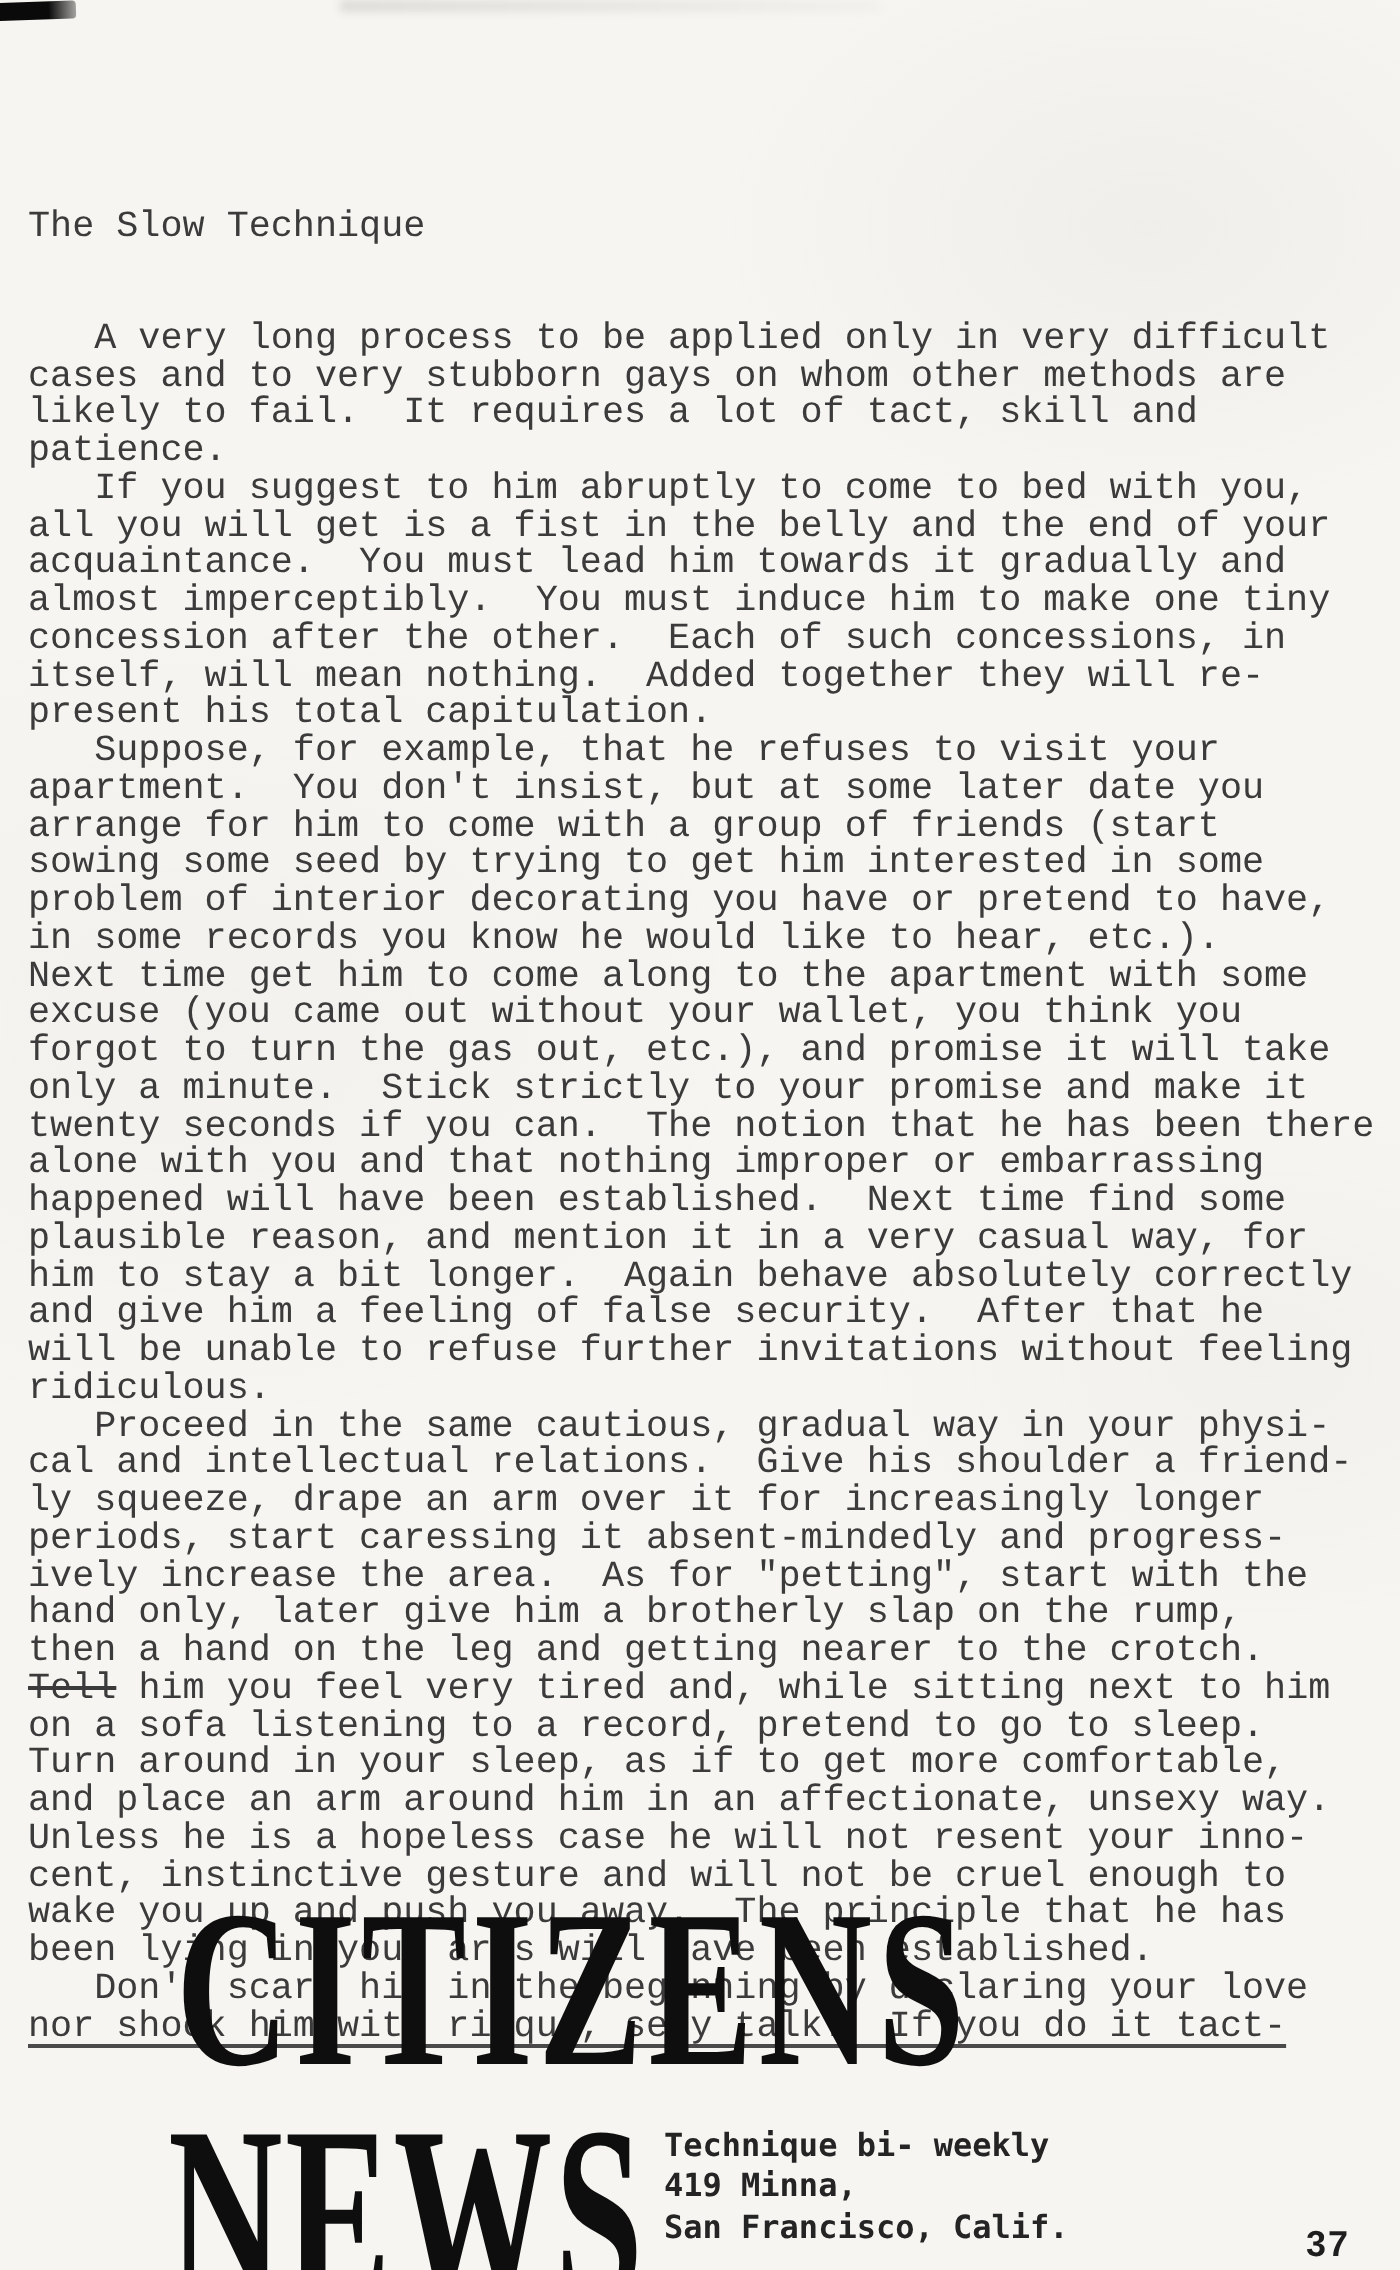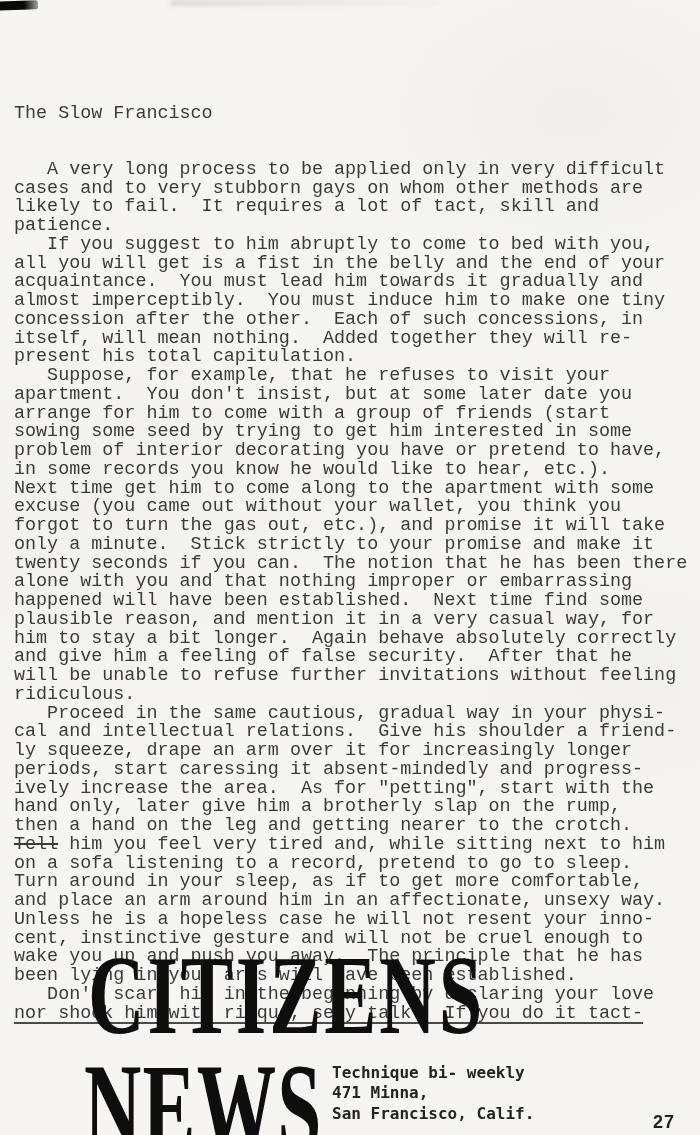--- a/index.html
+++ b/index.html
@@ -88,25 +88,25 @@
 </style>
 </head>
 <body>
 
 <div class="page">
 
   <div class="corner-mark"></div>
   <div class="top-smudge"></div>
 
   <div class="body-text">
-    <div class="tline">The Slow Francisco</div>
+    <div class="tline">The Slow Technique</div>
     <div><div class="tline">   A very long process to be applied only in very difficult</div><div class="tline">cases and to very stubborn gays on whom other methods are</div><div class="tline">likely to fail.  It requires a lot of tact, skill and</div><div class="tline">patience.</div><div class="tline">   If you suggest to him abruptly to come to bed with you,</div><div class="tline">all you will get is a fist in the belly and the end of your</div><div class="tline">acquaintance.  You must lead him towards it gradually and</div><div class="tline">almost imperceptibly.  You must induce him to make one tiny</div><div class="tline">concession after the other.  Each of such concessions, in</div><div class="tline">itself, will mean nothing.  Added together they will re-</div><div class="tline">present his total capitulation.</div><div class="tline">   Suppose, for example, that he refuses to visit your</div><div class="tline">apartment.  You don't insist, but at some later date you</div><div class="tline">arrange for him to come with a group of friends (start</div><div class="tline">sowing some seed by trying to get him interested in some</div><div class="tline">problem of interior decorating you have or pretend to have,</div><div class="tline">in some records you know he would like to hear, etc.).</div><div class="tline">Next time get him to come along to the apartment with some</div><div class="tline">excuse (you came out without your wallet, you think you</div><div class="tline">forgot to turn the gas out, etc.), and promise it will take</div><div class="tline">only a minute.  Stick strictly to your promise and make it</div><div class="tline">twenty seconds if you can.  The notion that he has been there</div><div class="tline">alone with you and that nothing improper or embarrassing</div><div class="tline">happened will have been established.  Next time find some</div><div class="tline">plausible reason, and mention it in a very casual way, for</div><div class="tline">him to stay a bit longer.  Again behave absolutely correctly</div><div class="tline">and give him a feeling of false security.  After that he</div><div class="tline">will be unable to refuse further invitations without feeling</div><div class="tline">ridiculous.</div><div class="tline">   Proceed in the same cautious, gradual way in your physi-</div><div class="tline">cal and intellectual relations.  Give his shoulder a friend-</div><div class="tline">ly squeeze, drape an arm over it for increasingly longer</div><div class="tline">periods, start caressing it absent-mindedly and progress-</div><div class="tline">ively increase the area.  As for "petting", start with the</div><div class="tline">hand only, later give him a brotherly slap on the rump,</div><div class="tline">then a hand on the leg and getting nearer to the crotch.</div><div class="tline"><span class="strike">Tell</span> him you feel very tired and, while sitting next to him</div><div class="tline">on a sofa listening to a record, pretend to go to sleep.</div><div class="tline">Turn around in your sleep, as if to get more comfortable,</div><div class="tline">and place an arm around him in an affectionate, unsexy way.</div><div class="tline">Unless he is a hopeless case he will not resent your inno-</div><div class="tline">cent, instinctive gesture and will not be cruel enough to</div><div class="tline">wake you up and push you away.  The principle that he has</div><div class="tline">been lying in your arms will have been established.</div><div class="tline">   Don't scare him in the beginning by declaring your love</div><div class="tline u">nor shock him with risque, sexy talk.  If you do it tact-</div></div>
   </div>
 
   <div class="ad">
     <div class="ad-title ad-citizens">CITIZENS</div>
     <div class="ad-title ad-news">NEWS</div>
-    <div class="ad-info"><div>Technique bi- weekly</div><div>471 Minna,</div><div>San Francisco, Calif.</div></div>
+    <div class="ad-info"><div>Technique bi- weekly</div><div>419 Minna,</div><div>San Francisco, Calif.</div></div>
   </div>
 
-  <div class="page-number">27</div>
+  <div class="page-number">37</div>
 
 </div>
 
 </body></html>

